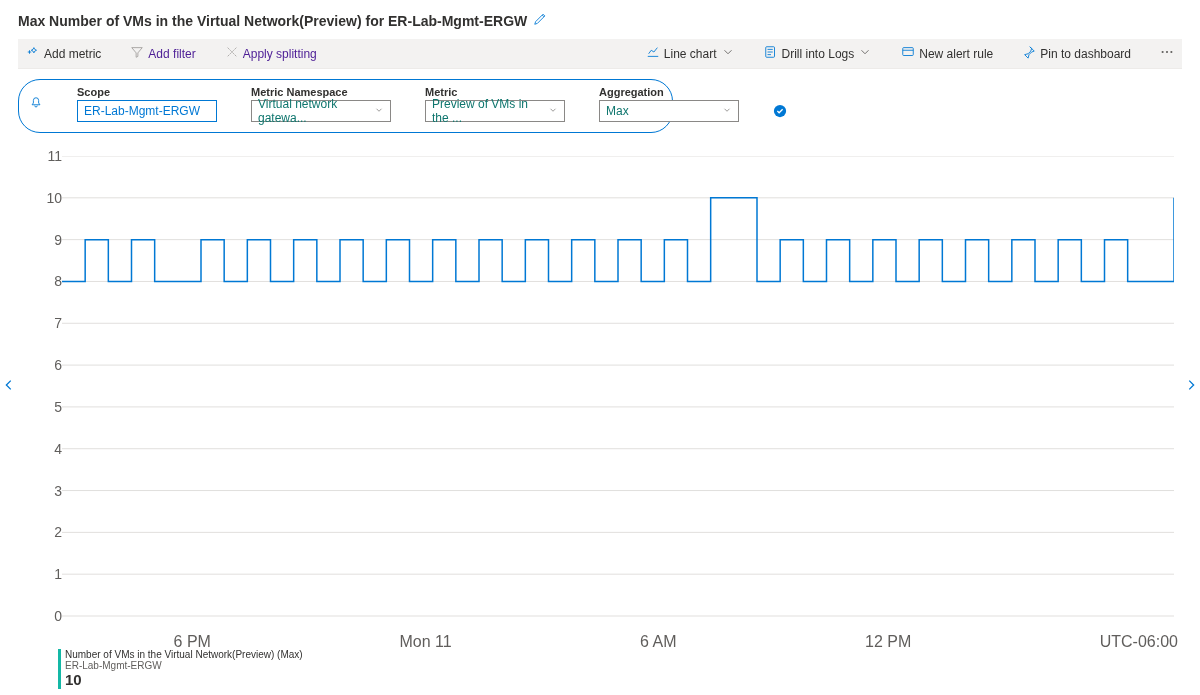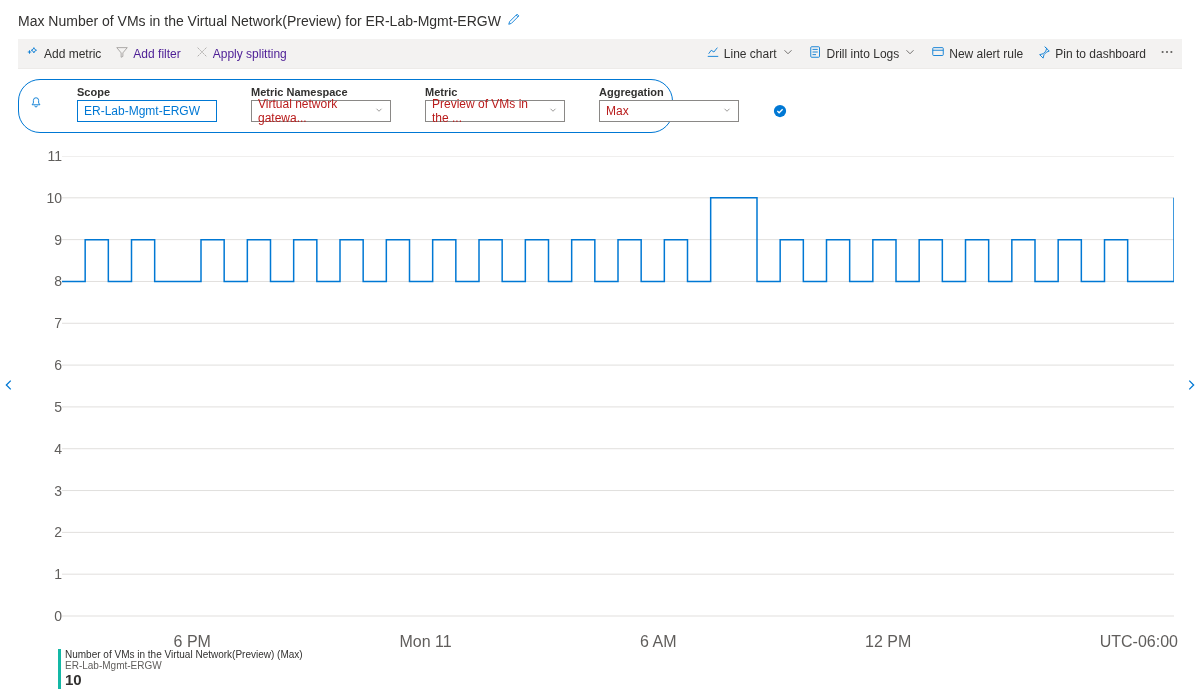--- a/index.html
+++ b/index.html
@@ -1,34 +1,34 @@
 <!DOCTYPE html>
 <html><head>
 <meta charset="utf-8">
 <style>
   * { box-sizing: border-box; }
   html, body { margin: 0; padding: 0; font-family: "Segoe UI", -apple-system, sans-serif; font-size: 13px; color: #323130; background: #fff; width: 1200px; height: 695px; }
   .page { position: relative; width: 1200px; height: 695px; padding: 12px 18px 0 18px; }
 
   .title-row { display: flex; align-items: center; gap: 6px; margin-bottom: 10px; }
-  .title { font-size: 14px; font-weight: 400; }
+  .title { font-size: 14px; font-weight: 700; }
   .edit-icon svg { width: 14px; height: 14px; }
 
   .toolbar { display: flex; align-items: center; justify-content: space-between; background: #f3f2f1; padding: 6px 8px; border-bottom: 1px solid #edebe9; }
-  .toolbar-left, .toolbar-right { display: flex; align-items: center; gap: 14px; }
+  .toolbar-left, .toolbar-right { display: flex; align-items: center; gap: 29px; }
   .tb-item { display: flex; align-items: center; gap: 4px; color: #323130; cursor: pointer; font-size: 12px; }
   .tb-item.muted { color: #4c1d95; }
   .tb-item svg { width: 14px; height: 14px; }
 
   .query-pill { display: inline-flex; align-items: center; border: 1px solid #0078d4; border-radius: 22px; padding: 6px 10px 10px 10px; margin-top: 10px; gap: 34px; width: 655px; }
   .bell { margin-right: 0; }
   .bell svg { width: 14px; height: 14px; }
   .field { display: flex; flex-direction: column; gap: 2px; }
   .field-label { font-size: 11px; font-weight: 600; }
-  .select { display: flex; align-items: center; justify-content: space-between; height: 22px; padding: 0 6px; border: 1px solid #8a8886; background: #fff; font-size: 12px; color: #b91c1c; width: 140px; }
+  .select { display: flex; align-items: center; justify-content: space-between; height: 22px; padding: 0 6px; border: 1px solid #8a8886; background: #fff; font-size: 12px; color: #0f766e; width: 140px; }
   .select.scope { border-color: #0078d4; color: #0078d4; }
   .check { display:flex; align-items:center; margin-top: 14px; }
 
   .nav-left, .nav-right { position: absolute; top: 378px; color: #0078d4; cursor: pointer; }
   .nav-left { left: 2px; }
   .nav-right { right: 2px; }
   .nav-left svg, .nav-right svg { width: 14px; height: 14px; }
 
   .chart { position: absolute; left: 46px; top: 156px; width: 1128px; height: 468px; }
   .grid line { stroke: #e1dfdd; stroke-width: 1; }

